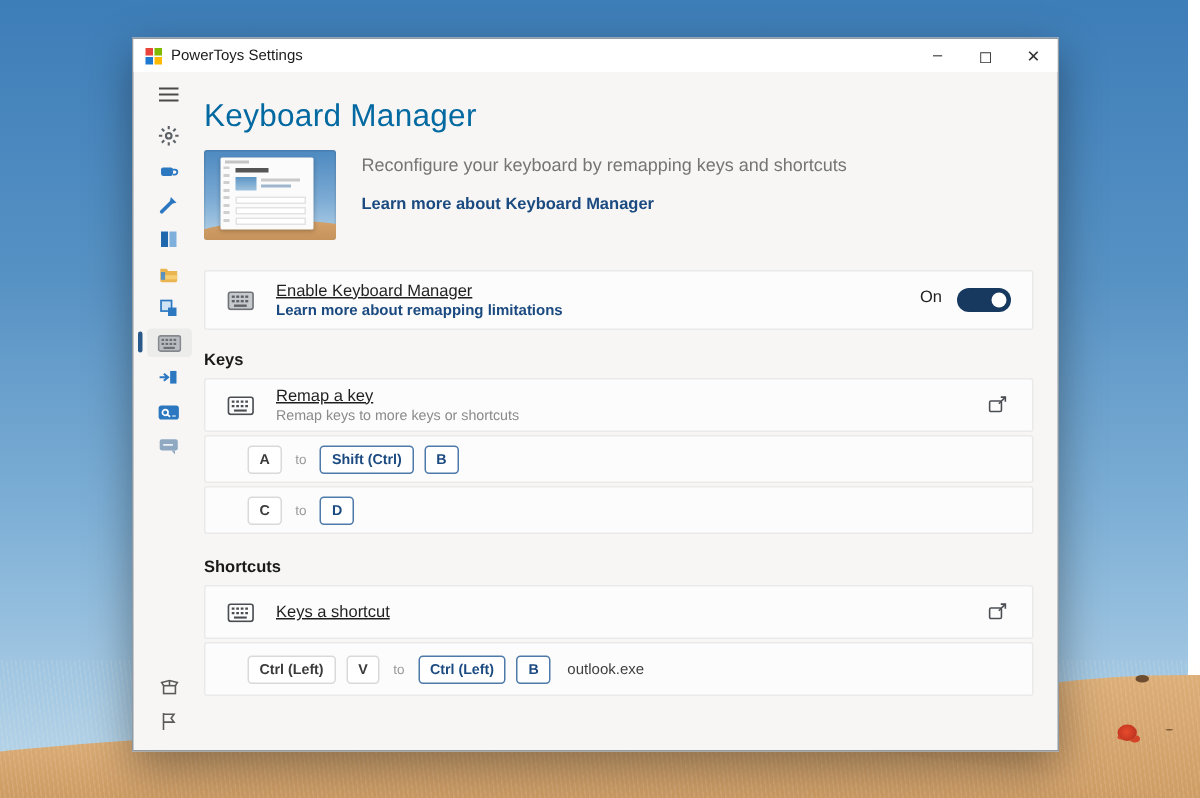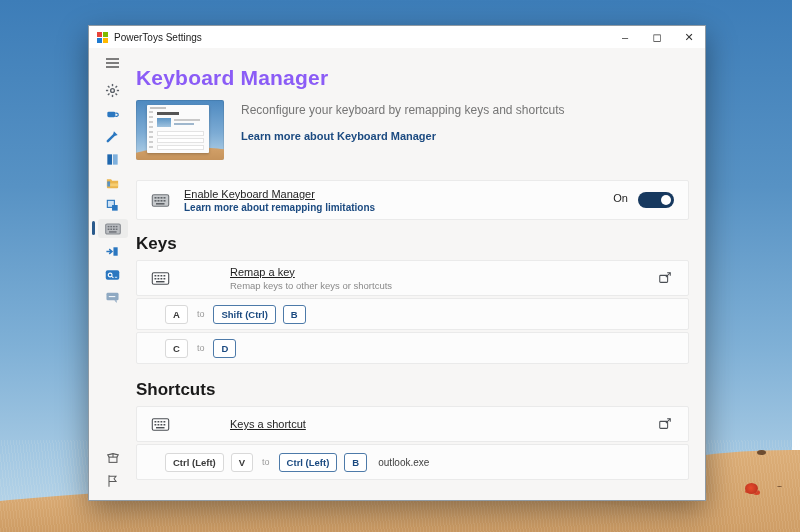--- a/index.html
+++ b/index.html
@@ -43,21 +43,21 @@
     display:flex; align-items:center; justify-content:center; border-radius:3px; }
   .nav-item.selected { background:#ececeb; }
   .nav-item.selected::before { content:""; position:absolute; left:-6px; top:2px; width:3px; height:14px;
     border-radius:2px; background:#2a5a8c; }
   .hamburger { margin-bottom:9px; }
   .sidebar-bottom { margin-top:auto; margin-bottom:6px; display:flex; flex-direction:column; align-items:center; }
   .nav-item svg { display:block; }
 
   
   .main { flex:1; padding:16px 16px 0 0; min-width:0; }
-  .page-title { font-size:21px; font-weight:700; color:#8b5cf6; letter-spacing:.2px; margin:2px 0 10px; }
+  .page-title { font-size:21px; font-weight:400; color:#0369a1; letter-spacing:.2px; margin:2px 0 10px; }
 
   .about-row { display:flex; margin-bottom:20px; }
   .thumb { position:relative; width:88px; height:60px; border-radius:2px; overflow:hidden; flex:0 0 auto;
     background:linear-gradient(180deg,#4d89c0 0%,#7cabd4 55%,#b7d4e8 100%); box-shadow:0 0 0 1px rgba(0,0,0,.08) inset; }
   .thumb .dune { position:absolute; left:-22px; top:47px; width:150px; height:40px; border-radius:50%;
     background:linear-gradient(180deg,#d3a169,#a9763f); }
   .thumb .mini-win { position:absolute; left:11px; top:5px; width:62px; height:48px; background:#fbfbfb;
     border-radius:1px; box-shadow:0 1px 3px rgba(0,0,0,.25); }
   .thumb .mw-title { position:absolute; left:3px; top:2px; width:16px; height:2px; background:#c4c4c4; }
   .thumb .mw-side { position:absolute; left:2px; top:6px; width:4px; height:38px;
@@ -80,25 +80,25 @@
   .card-text { margin-left:14px; display:flex; flex-direction:column; justify-content:center; }
   .card-title { font-size:11px; color:#1f1f1f;text-decoration:underline; }
   .card-sub { font-size:9.5px; color:#8a8a8a; margin-top:2px; }
   .card-link { font-size:10px; font-weight:700; color:var(--accent); margin-top:2px; text-decoration:none; cursor:pointer; }
 
   .toggle-wrap { margin-left:auto; display:flex; align-items:flex-start; }
   .toggle-state { font-size:11px; color:#1f1f1f; margin-right:10px; }
   .toggle { width:36px; height:16px; border-radius:9px; background:var(--toggle); position:relative; cursor:pointer; }
   .toggle .knob { position:absolute; right:3px; top:3px; width:10px; height:10px; border-radius:50%; background:#fff; }
 
-  .section-header { font-size:17px; font-weight:700; color:#1a1a1a; margin:0 0 6px; }
+  .section-header { font-size:11px; font-weight:700; color:#1a1a1a; margin:0 0 6px; }
   .sec-keys { margin-top:0; }
   .sec-shortcuts { margin-top:16px; }
 
-  .remap-card { height:36px;gap:46px; }
+  .remap-card { height:36px; }
   .launch-btn { margin-left:auto; background:none; border:none; padding:2px; cursor:pointer; display:flex; }
 
   .map-row { height:32px; margin-top:2px; background:#fcfcfc; border:1px solid #eaeaea; border-radius:2px;
     display:flex; align-items:center; padding-left:28px; }
   .map-row.tall { height:36px; }
   .chip { display:inline-flex; align-items:center; justify-content:center; min-width:14px;
     font-size:9.5px; font-weight:700; background:#fff; border-radius:3px; padding:3px 7px; margin-right:7px; }
   .chip.plain { border:1px solid #d9d9d9; color:#3a3a3a; }
   .chip.target { border:1.5px solid #4d7aa9; color:var(--accent); }
   .to-label { font-size:9px; color:#9a9a9a; margin:0 9px 0 2px;text-align:right; }
@@ -317,21 +317,21 @@
                   <rect x="3" y="6" width="1.8" height="1.5"></rect>
                   <rect x="6" y="6" width="1.8" height="1.5"></rect>
                   <rect x="9" y="6" width="1.8" height="1.5"></rect>
                   <rect x="12" y="6" width="1.8" height="1.5"></rect>
                   <rect x="4.5" y="9" width="8.5" height="1.4"></rect>
                 </g>
               </svg>
           </span>
           <div class="card-text">
             <span class="card-title">Remap a key</span>
-            <span class="card-sub">Remap keys to other keys or shortcuts</span>
+            <span class="card-sub">Remap keys to more keys or shortcuts</span>
           </div>
           <button class="launch-btn">
             <svg width="14" height="14" viewBox="0 0 16 16">
                 <g fill="none" stroke="#4a4e53" stroke-width="1.2">
                   <rect x="2" y="5" width="9" height="8" rx="1"></rect>
                   <path d="M9 7 L14 2"></path>
                   <path d="M10.5 2 H14 V5.5"></path>
                 </g>
               </svg>
           </button>

